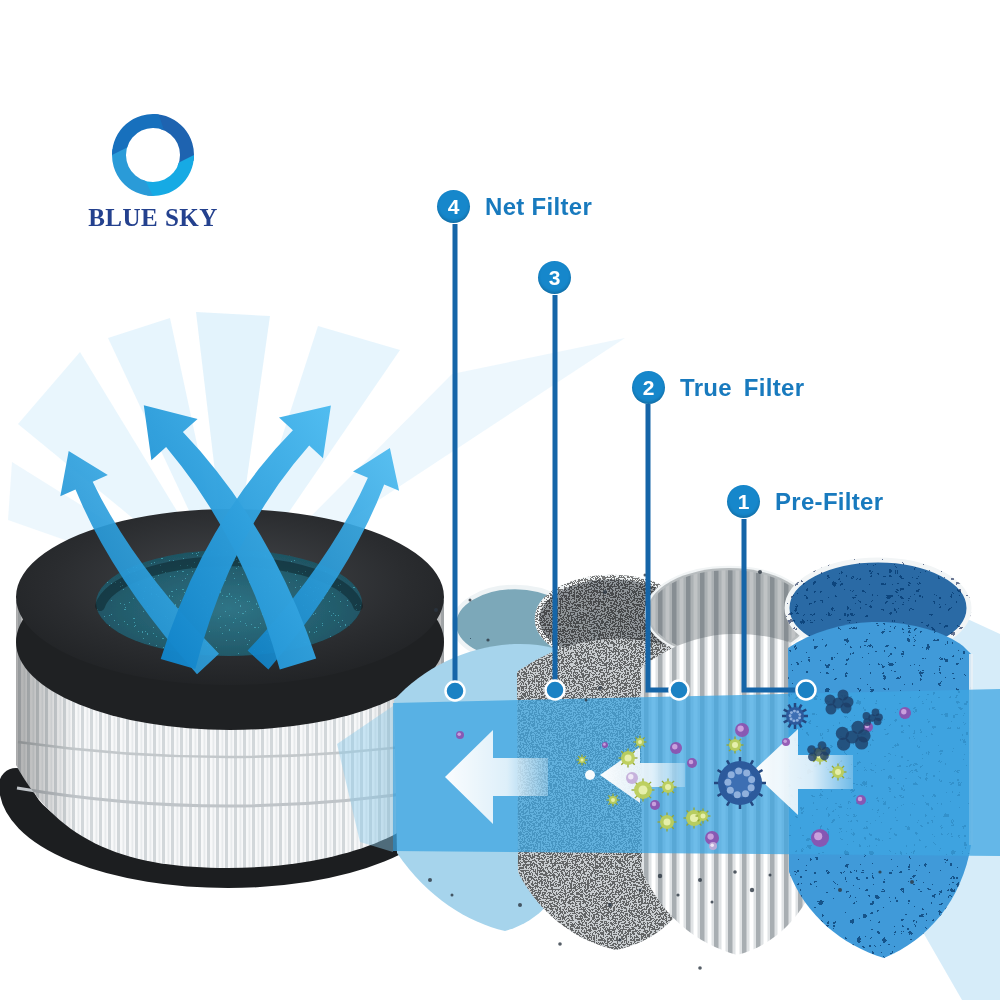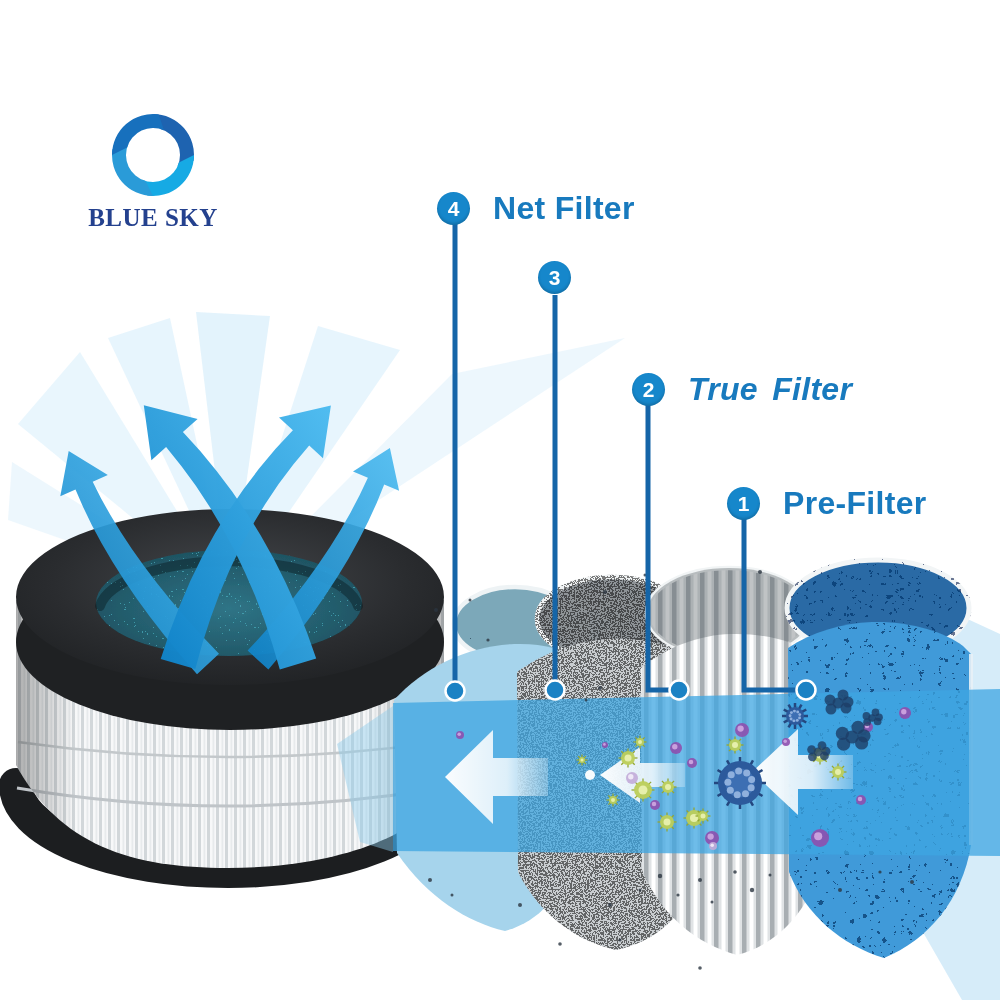--- a/index.html
+++ b/index.html
@@ -9,22 +9,22 @@
   
   #logo-box{position:absolute;left:83px;top:108px;width:140px;text-align:center;}
   #logo-icon{display:block;margin:0 auto;}
   #brand-name{margin-top:2px;font-family:"Liberation Serif",serif;font-weight:bold;
               font-size:25px;letter-spacing:0.5px;color:var(--brand,#24418e);white-space:nowrap;}
   
   .label{position:absolute;display:flex;align-items:center;gap:15px;white-space:nowrap;}
   .badge{width:33px;height:33px;border-radius:50%;background:var(--badge,#1687cb);
          color:#fff;font-weight:bold;font-size:21px;display:flex;align-items:center;
          justify-content:center;box-shadow:inset 0 -2px 3px rgba(0,0,0,0.18);}
-  .label-text{color:var(--labelc,#187abe);font-weight:bold;font-size:32px;letter-spacing:0.3px;margin-left:8px;}
-  .ws{word-spacing:5px;font-style:italic;}
+  .label-text{color:var(--labelc,#187abe);font-weight:bold;font-size:24px;letter-spacing:0.3px;}
+  .ws{word-spacing:5px;}
   #label-4{left:437px;top:190px;}
   #label-3{left:538px;top:261px;}
   #label-2{left:632px;top:371px;}
   #label-1{left:727px;top:485px;}
 </style>
 </head>
 <body>
 
 <div id="stage">
 

